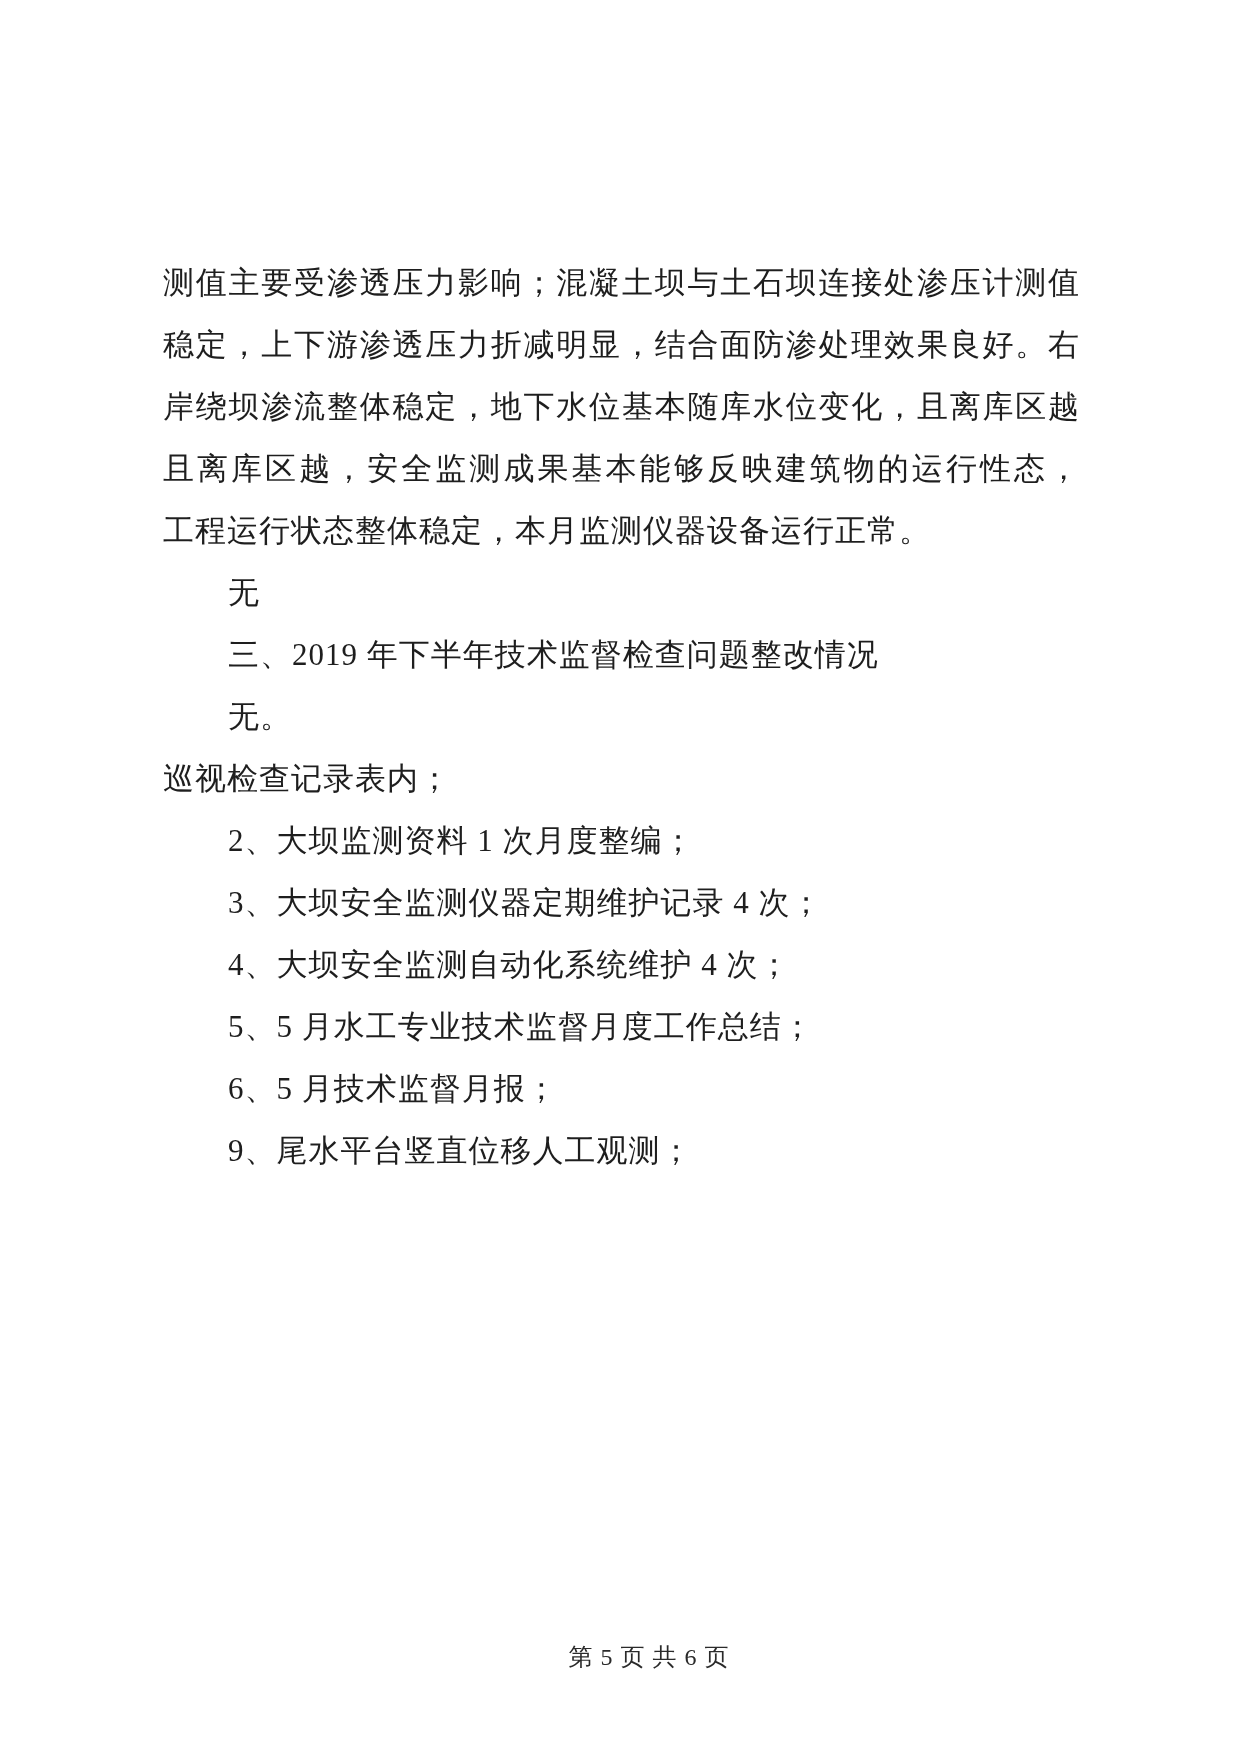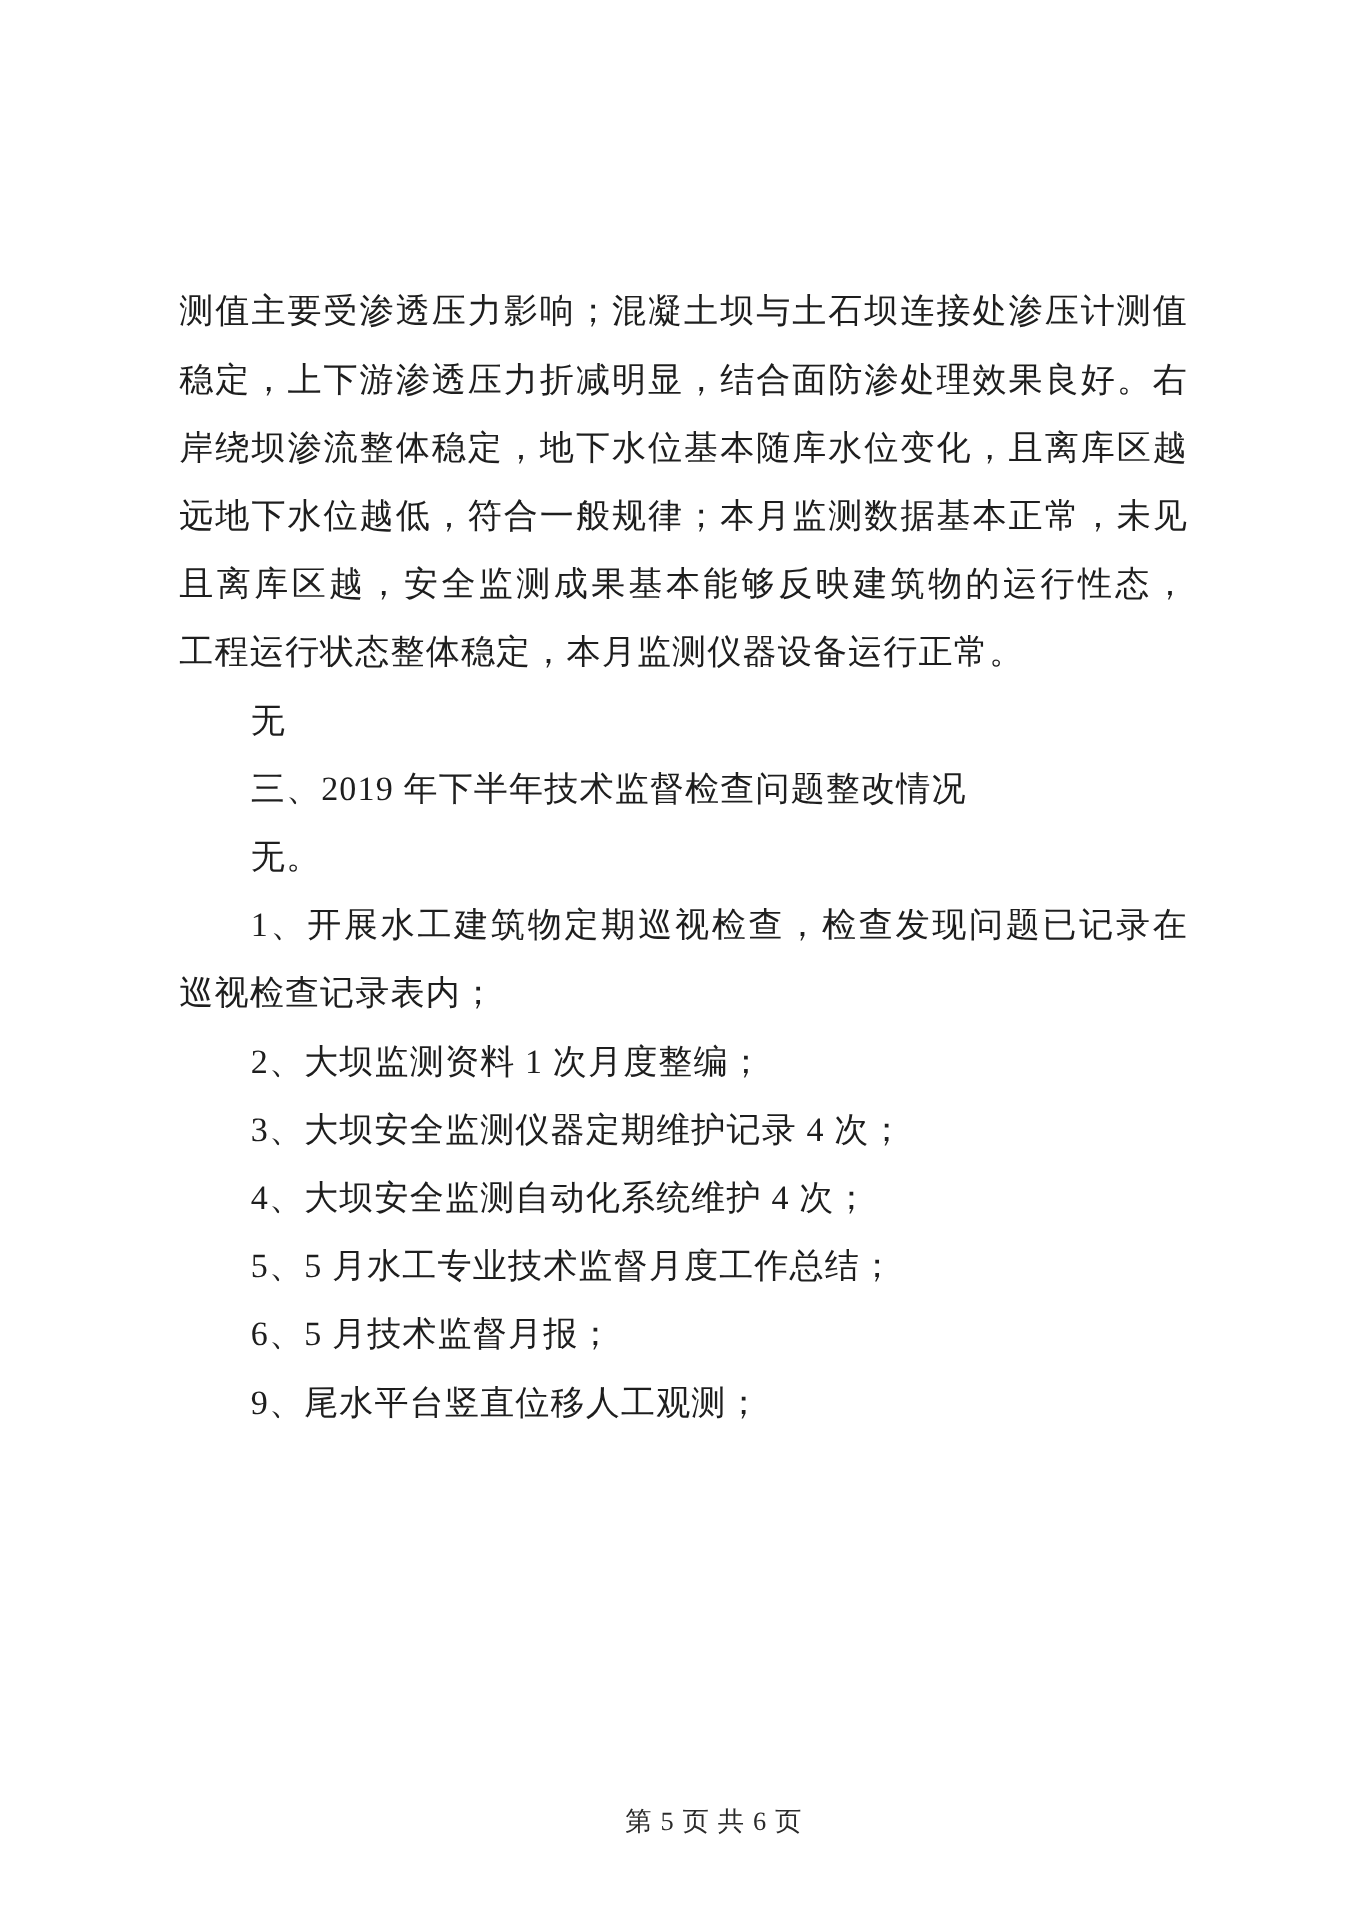--- a/index.html
+++ b/index.html
@@ -55,27 +55,25 @@
   }
 </style>
 </head>
 <body>
 
 <div class="page">
   <div class="text-block" id="text-block">
       <div class="line justify">测值主要受渗透压力影响；混凝土坝与土石坝连接处渗压计测值</div>
       <div class="line justify">稳定，上下游渗透压力折减明显，结合面防渗处理效果良好。右</div>
       <div class="line justify">岸绕坝渗流整体稳定，地下水位基本随库水位变化，且离库区越</div>
-      <div class="line justify">远地下水位越低，符合一般规律；本月监测数据基本正常，未见</div>
       <div class="line justify">且离库区越，安全监测成果基本能够反映建筑物的运行性态，</div>
       <div class="line">工程运行状态整体稳定，本月监测仪器设备运行正常。</div>
       <div class="line indent">无</div>
       <div class="line indent">三、2019 年下半年技术监督检查问题整改情况</div>
       <div class="line indent">无。</div>
-      <div class="line indent justify">1、开展水工建筑物定期巡视检查，检查发现问题已记录在</div>
       <div class="line">巡视检查记录表内；</div>
       <div class="line indent">2、大坝监测资料 1 次月度整编；</div>
       <div class="line indent">3、大坝安全监测仪器定期维护记录 4 次；</div>
       <div class="line indent">4、大坝安全监测自动化系统维护 4 次；</div>
       <div class="line indent">5、5 月水工专业技术监督月度工作总结；</div>
       <div class="line indent">6、5 月技术监督月报；</div>
       <div class="line indent">9、尾水平台竖直位移人工观测；</div>
     </div>
   <div class="footer">
     <span>第 5 页 共 6 页</span>

